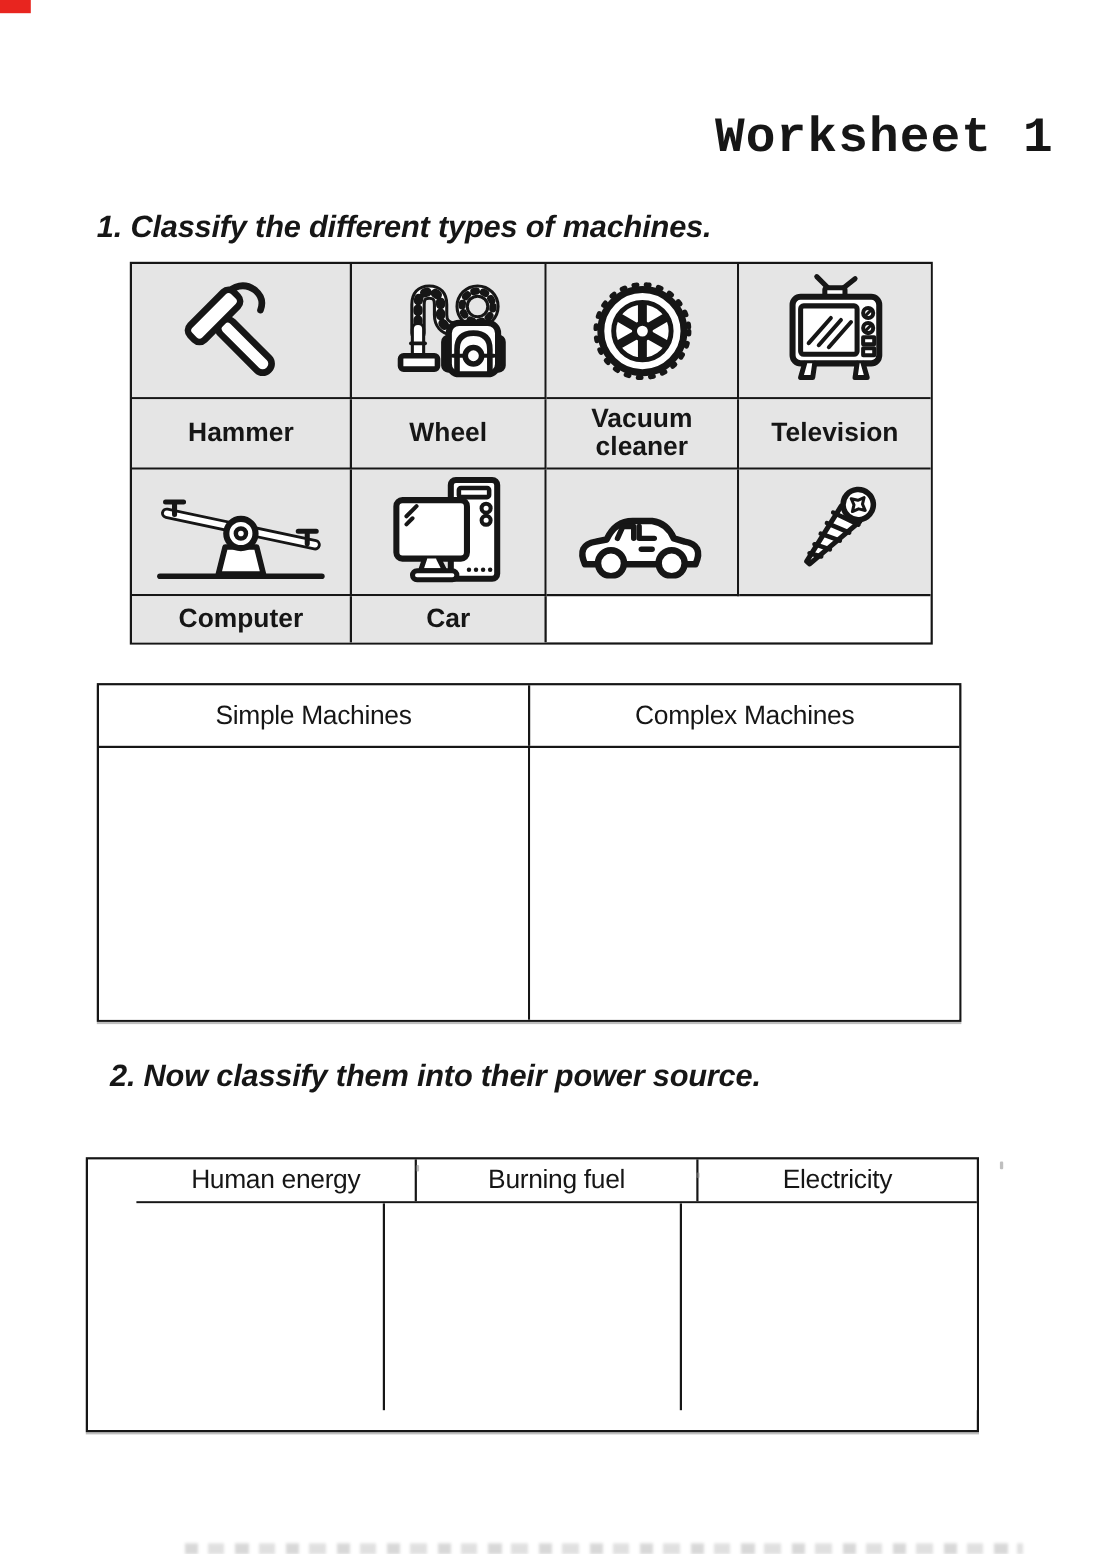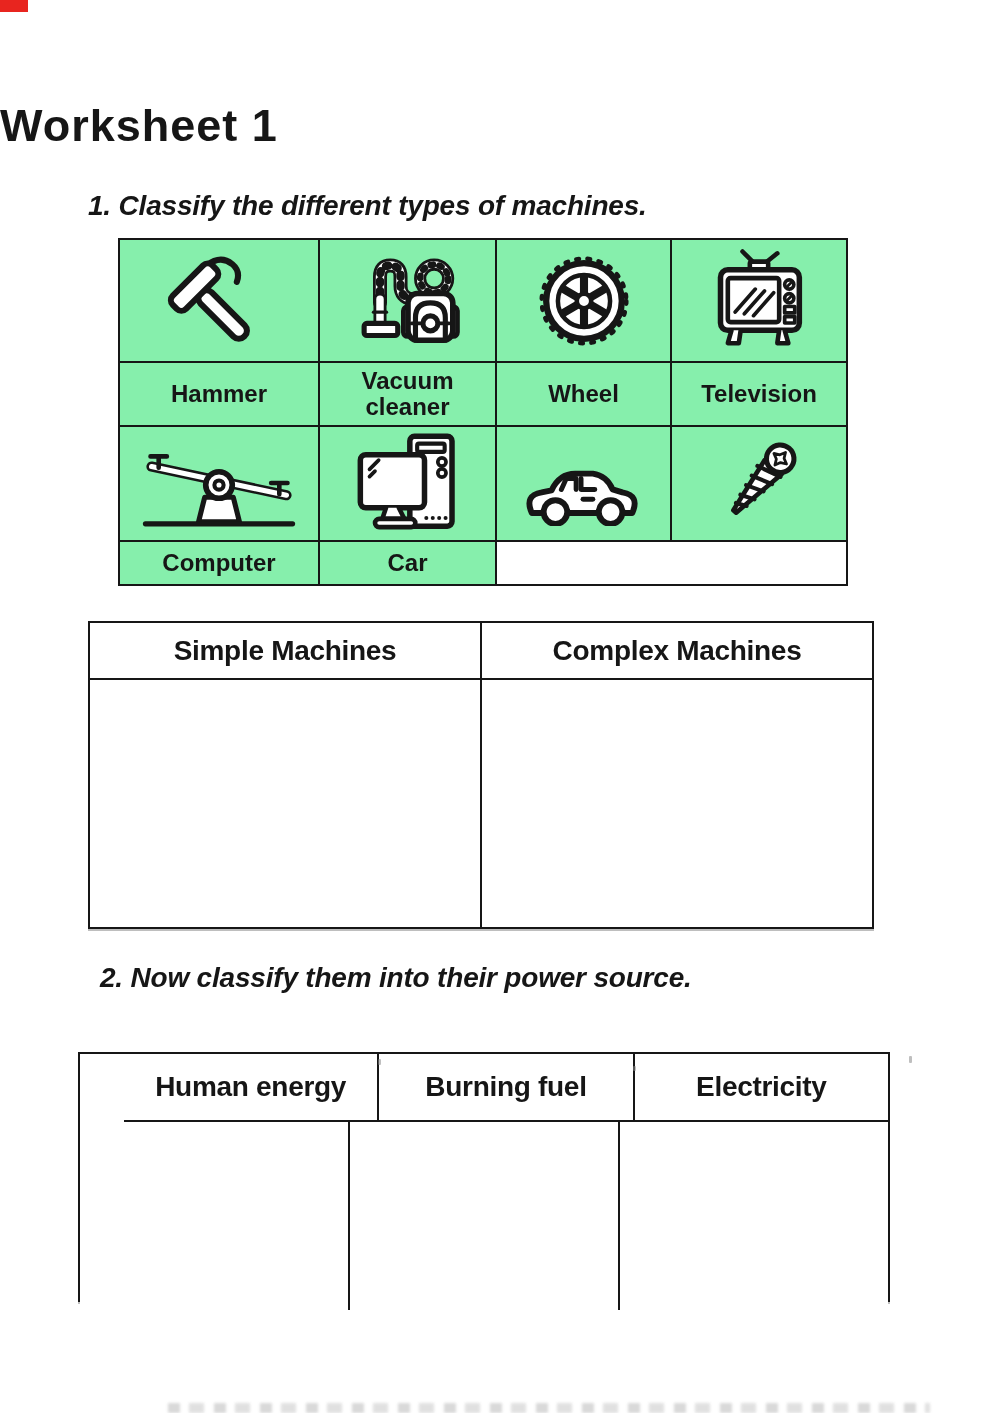--- a/index.html
+++ b/index.html
@@ -9,59 +9,59 @@
     width: 1000px; height: 1413px;
     background: #ffffff;
     font-family: "Liberation Sans", sans-serif;
     color: #161616;
     overflow: hidden;
   }
   .red-mark { position:absolute; left:0; top:0; width:28px; height:12px; background:#e8251f; }
 
   .title {
     position:absolute; top:100px; left:0; width:958px;
-    text-align:left;
-    font-family:Liberation Sans, sans-serif;
+    text-align:right;
+    font-family:Liberation Mono, monospace;
     font-size:45px; font-weight:bold; letter-spacing:1px;
   }
 
   .question { position:absolute; font-size:28px; font-weight:bold; letter-spacing:-0.2px; white-space:nowrap;font-style:italic; }
   .q1 { left:88px; top:190px; }
   .q2 { left:100px; top:962px; }
 
   
   .machine-grid {
     position:absolute; left:118px; top:238px;
     display:grid;
     grid-template-columns:200px 177px 175px 174px;
     grid-template-rows:123px 64px 115px 42px;
     border:2px solid #161616;
     background:#fff;
   }
   .mcell {
     border-right:2px solid #161616; border-bottom:2px solid #161616;
     display:flex; align-items:center; justify-content:center;
-    background:#86efac; overflow:hidden;
+    background:#e5e5e5; overflow:hidden;
   }
   .mcell.lc { border-right:none; }
   .mcell.lr { border-bottom:none; }
   .mlabel { font-weight:bold; font-size:24px; line-height:1.08; text-align:center; padding:0 8px; }
   .icon svg { display:block; }
   .ink { stroke:#161616; }
 
   
   .wtable { position:absolute; border:2px solid #161616; background:#fff; box-shadow:0 2px 0 rgba(70,70,70,.35); }
   .t-simple { left:88px; top:621px; width:786px; height:308px; }
   .t-power  { left:78px; top:1052px; width:812px; height:250px; }
   .hrow { display:flex; border-bottom:2px solid #161616; }
   .t-simple .hrow { height:57px; }
-  .t-power  .hrow { height:68px;margin-left:44px; }
+  .t-power  .hrow { height:40px;margin-left:44px; }
   .hcell {
     flex:1; display:flex; align-items:center; justify-content:center;
-    font-weight:bold; font-size:28px; letter-spacing:-0.3px;
+    font-weight:normal; font-size:24px; letter-spacing:-0.3px;
     border-right:2px solid #161616;
   }
   .hcell:last-child { border-right:none; }
   .brow { display:flex; }
   .t-simple .brow { height:247px; }
   .t-power  .brow { height:188px; }
   .bcell { flex:1; border-right:2px solid #161616; background:#fff; }
   .bcell:last-child { border-right:none; }
 
   
@@ -150,24 +150,24 @@
           <path class="ink" d="M30 92 L26 106 H38 L40 92" fill="#fff" stroke-width="5"></path>
           <path class="ink" d="M82 92 L80 106 H92 L88 92" fill="#fff" stroke-width="5"></path>
         </svg>
       </span>
     </div>
 
     <div class="mcell">
       <span class="mlabel">Hammer</span>
     </div>
     <div class="mcell">
+      <span class="mlabel">Wheel</span>
+    </div>
+    <div class="mcell">
       <span class="mlabel">Vacuum cleaner</span>
-    </div>
-    <div class="mcell">
-      <span class="mlabel">Wheel</span>
     </div>
     <div class="mcell lc">
       <span class="mlabel">Television</span>
     </div>
 
     <div class="mcell">
       <span class="icon">
         <svg width="168" height="92" viewBox="0 0 160 90" fill="none" stroke-linecap="round" stroke-linejoin="round">
           <path class="ink" d="M14 28 L146 56" stroke-width="10"></path>
           <path d="M14 28 L146 56" stroke="#fff" stroke-width="5"></path>

